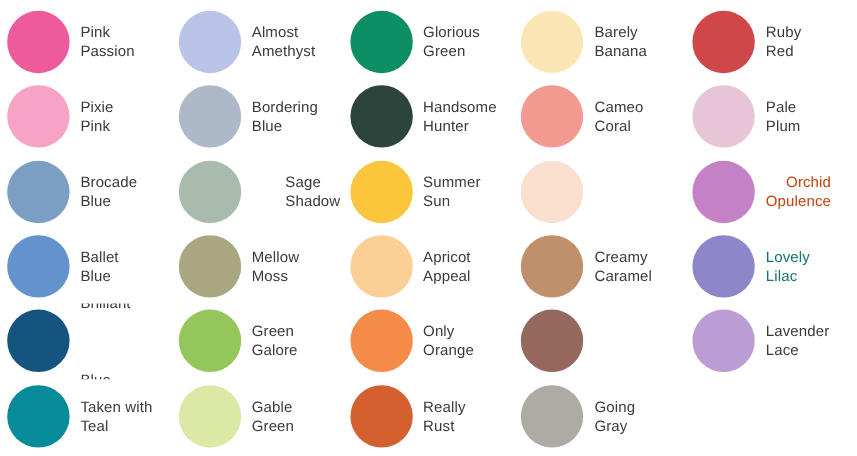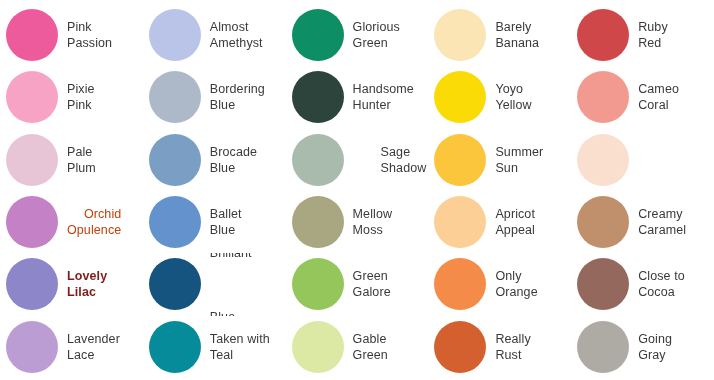--- a/index.html
+++ b/index.html
@@ -112,27 +112,20 @@
       </div>
     </div>
     <div class="swatch-cell">
       <div class="swatch-dot" style="background-color: rgb(45, 68, 61);"></div>
       <div class="swatch-label" style="color: rgb(58, 58, 60);">
         <span class="swatch-label-line">Handsome</span>
         <span class="swatch-label-line">Hunter</span>
       </div>
     </div>
     <div class="swatch-cell">
-      <div class="swatch-dot" style="background-color: rgb(250, 219, 6);"></div>
-      <div class="swatch-label" style="color: rgb(58, 58, 60);">
-        <span class="swatch-label-line">Yoyo</span>
-        <span class="swatch-label-line">Yellow</span>
-      </div>
-    </div>
-    <div class="swatch-cell">
       <div class="swatch-dot" style="background-color: rgb(243, 154, 144);"></div>
       <div class="swatch-label" style="color: rgb(58, 58, 60);">
         <span class="swatch-label-line">Cameo</span>
         <span class="swatch-label-line">Coral</span>
       </div>
     </div>
     <div class="swatch-cell">
       <div class="swatch-dot" style="background-color: rgb(232, 197, 214);"></div>
       <div class="swatch-label" style="color: rgb(58, 58, 60);">
         <span class="swatch-label-line">Pale</span>
@@ -193,21 +186,21 @@
     </div>
     <div class="swatch-cell">
       <div class="swatch-dot" style="background-color: rgb(192, 144, 108);"></div>
       <div class="swatch-label" style="color: rgb(58, 58, 60);">
         <span class="swatch-label-line">Creamy</span>
         <span class="swatch-label-line">Caramel</span>
       </div>
     </div>
     <div class="swatch-cell">
       <div class="swatch-dot" style="background-color: rgb(141, 134, 200);"></div>
-      <div class="swatch-label" style="color: #7f1d1d; font-weight: bold;">
+      <div class="swatch-label" style="color: #0f766e;">
         <span class="swatch-label-line">Lovely</span>
         <span class="swatch-label-line">Lilac</span>
       </div>
     </div>
     <div class="swatch-cell">
       <div class="swatch-dot" style="background-color: rgb(20, 84, 127);"></div>
       <div class="swatch-label" style="color: rgb(58, 58, 60); gap: 48px;">
         <span class="swatch-label-line">Brilliant</span>
         <span class="swatch-label-line">Blue</span>
       </div>
@@ -221,24 +214,20 @@
     </div>
     <div class="swatch-cell">
       <div class="swatch-dot" style="background-color: rgb(244, 139, 72);"></div>
       <div class="swatch-label" style="color: rgb(58, 58, 60);">
         <span class="swatch-label-line">Only</span>
         <span class="swatch-label-line">Orange</span>
       </div>
     </div>
     <div class="swatch-cell">
       <div class="swatch-dot" style="background-color: rgb(149, 104, 93);"></div>
-      <div class="swatch-label" style="color: rgb(58, 58, 60);">
-        <span class="swatch-label-line">Close to</span>
-        <span class="swatch-label-line">Cocoa</span>
-      </div>
     </div>
     <div class="swatch-cell">
       <div class="swatch-dot" style="background-color: rgb(187, 157, 212);"></div>
       <div class="swatch-label" style="color: rgb(58, 58, 60);">
         <span class="swatch-label-line">Lavender</span>
         <span class="swatch-label-line">Lace</span>
       </div>
     </div>
     <div class="swatch-cell">
       <div class="swatch-dot" style="background-color: rgb(6, 139, 155);"></div>

